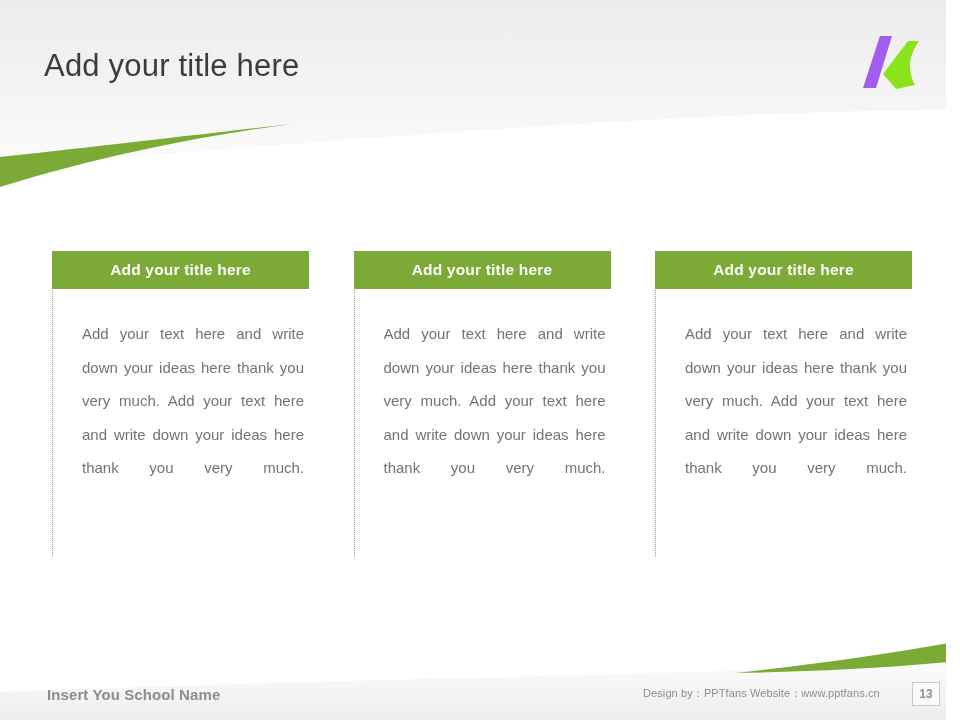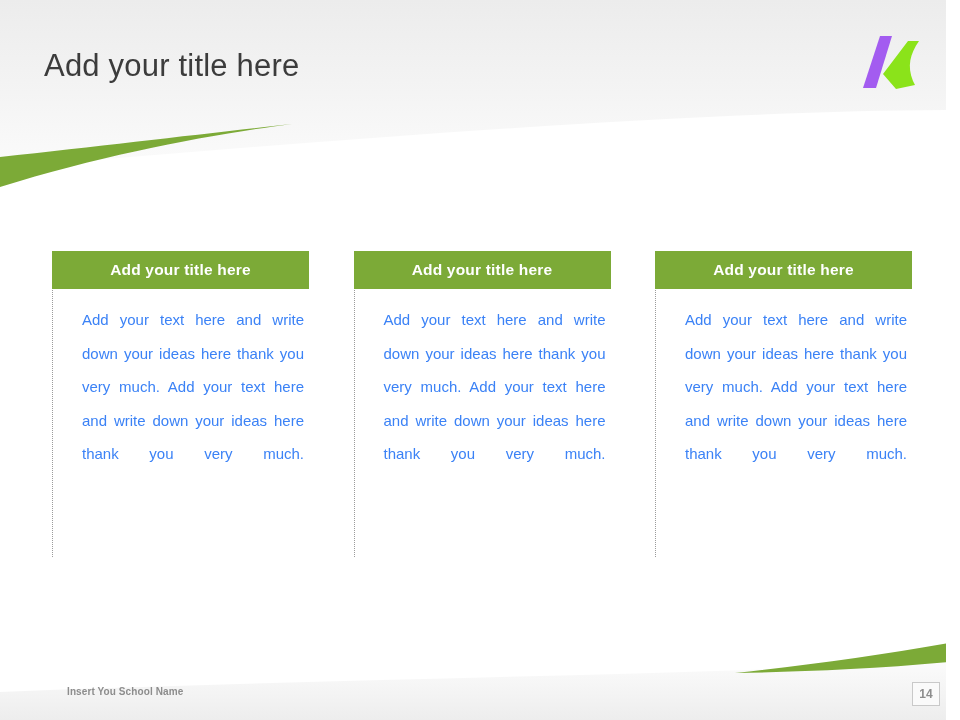--- a/index.html
+++ b/index.html
@@ -79,46 +79,45 @@
   }
   .col-divider {
     position: absolute;
     left: 0px;
     top: 39px;
     width: 0;
     height: 267px;
     border-left: 1px dotted #9b9b9b;
   }
   .col-body {
-    margin-top: 14px;
+    margin-top: 28px;
     margin-left: 30px;
     width: 222px;
     font-size: 15px;
     line-height: 33.5px;
-    color: #3b82f6;
+    color: #737373;
     text-align: justify;
     text-justify: inter-word;
     font-weight: 400;
   }
   .col-body::after {
     content: "";
     display: inline-block;
     width: 100%;
   }
 
   
   #footer-school {
     position: absolute;
     left: 47px;
     top: 686px;
-    font-size: 10px;
+    font-size: 15px;
     font-weight: bold;
     color: #8d8d8d;
     letter-spacing: 0.1px;
-    margin-left: 20px;
   }
   #footer-credit {
     position: absolute;
     left: 643px;
     top: 686px;
     font-size: 11px;
     color: #8d8d8d;
     letter-spacing: 0.1px;
     white-space: nowrap;
   }
@@ -188,15 +187,16 @@
 
     <div class="column">
       <div class="col-header" style="background:#7CAA37">Add your title here</div>
       <div class="col-divider"></div>
       <div class="col-body">Add your text here and write down your ideas here thank you very much. Add your text here and write down your ideas here thank you very much.</div>
     </div>
 
   </div>
 
   <div id="footer-school">Insert You School Name</div>
-  <div id="page-number">14</div>
+  <div id="footer-credit">Design by：PPTfans  Website：www.pptfans.cn</div>
+  <div id="page-number">13</div>
 
 </div>
 
 </body></html>

